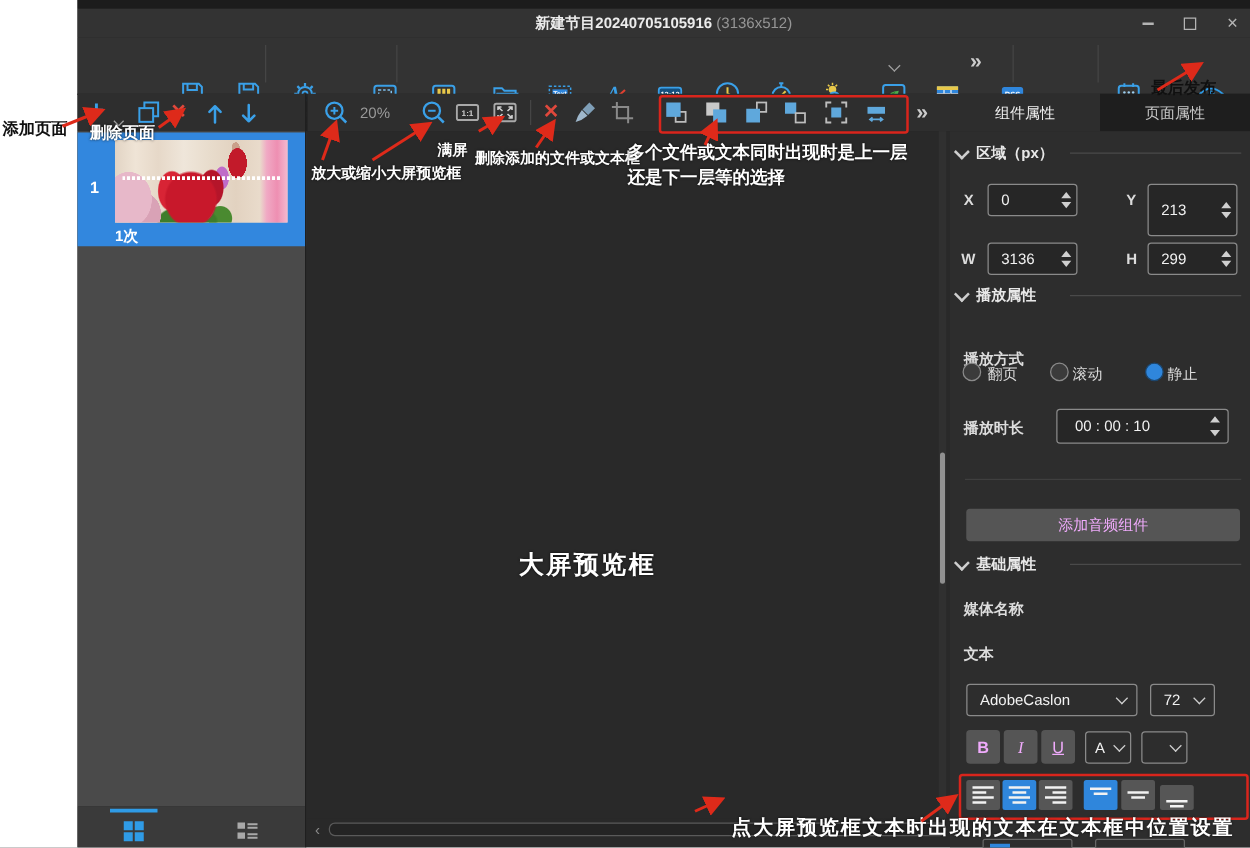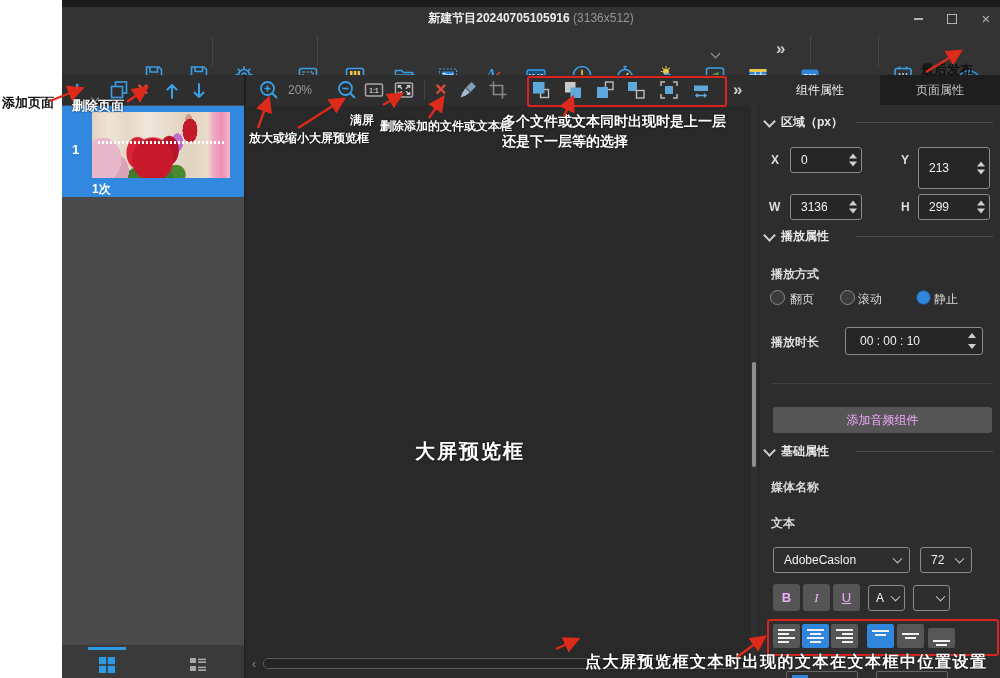--- a/index.html
+++ b/index.html
@@ -410,21 +410,21 @@
       <span>299</span>
       <span class="spin">
         <span class="u"></span>
         <span class="d"></span>
       </span>
     </div>
 
   <div class="secchev" style="left:765px;top:231px;"></div>
   <div class="seclabel" style="left:781px;top:228px;">播放属性</div>
   <div class="secline" style="left:856px;top:236px;width:137px;"></div>
-  <div class="plabel" style="left:771px;top:266px;text-align:center;">播放方式</div>
+  <div class="plabel" style="left:771px;top:279px;text-align:center;">播放方式</div>
   <div id="radios">
       <div class="radio" style="left: 770px; top: 290px;"></div>
       <div class="plabel" style="left: 790px; top: 291px; font-weight: normal;">翻页</div>
       <div class="radio" style="left: 840px; top: 290px;"></div>
       <div class="plabel" style="left: 858px; top: 291px; font-weight: normal;">滚动</div>
       <div class="radio sel" style="left: 916px; top: 290px;"></div>
       <div class="plabel" style="left: 934px; top: 291px; font-weight: normal;">静止</div>
     </div>
   <div class="plabel" style="left:771px;top:334px;">播放时长</div>
   <div class="inp" style="left:845px;top:327px;width:138px;height:28px;padding-left:14px;">

